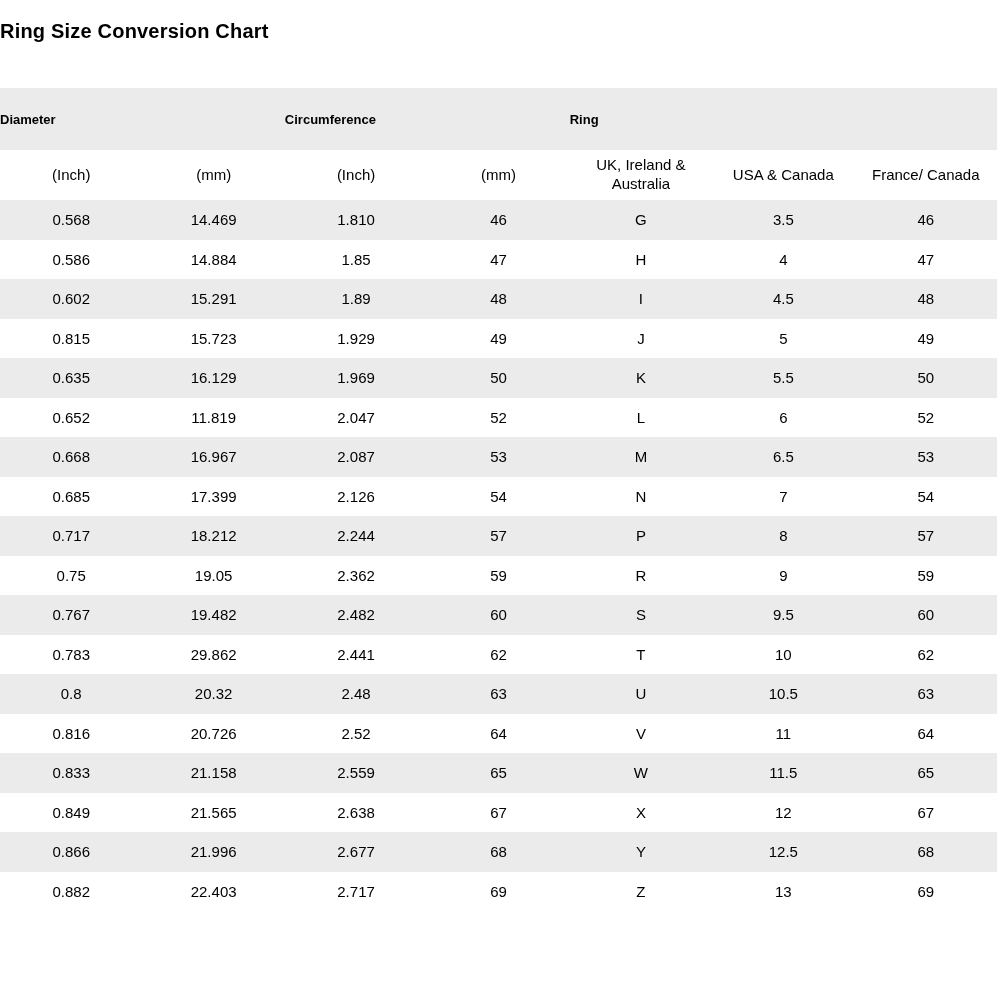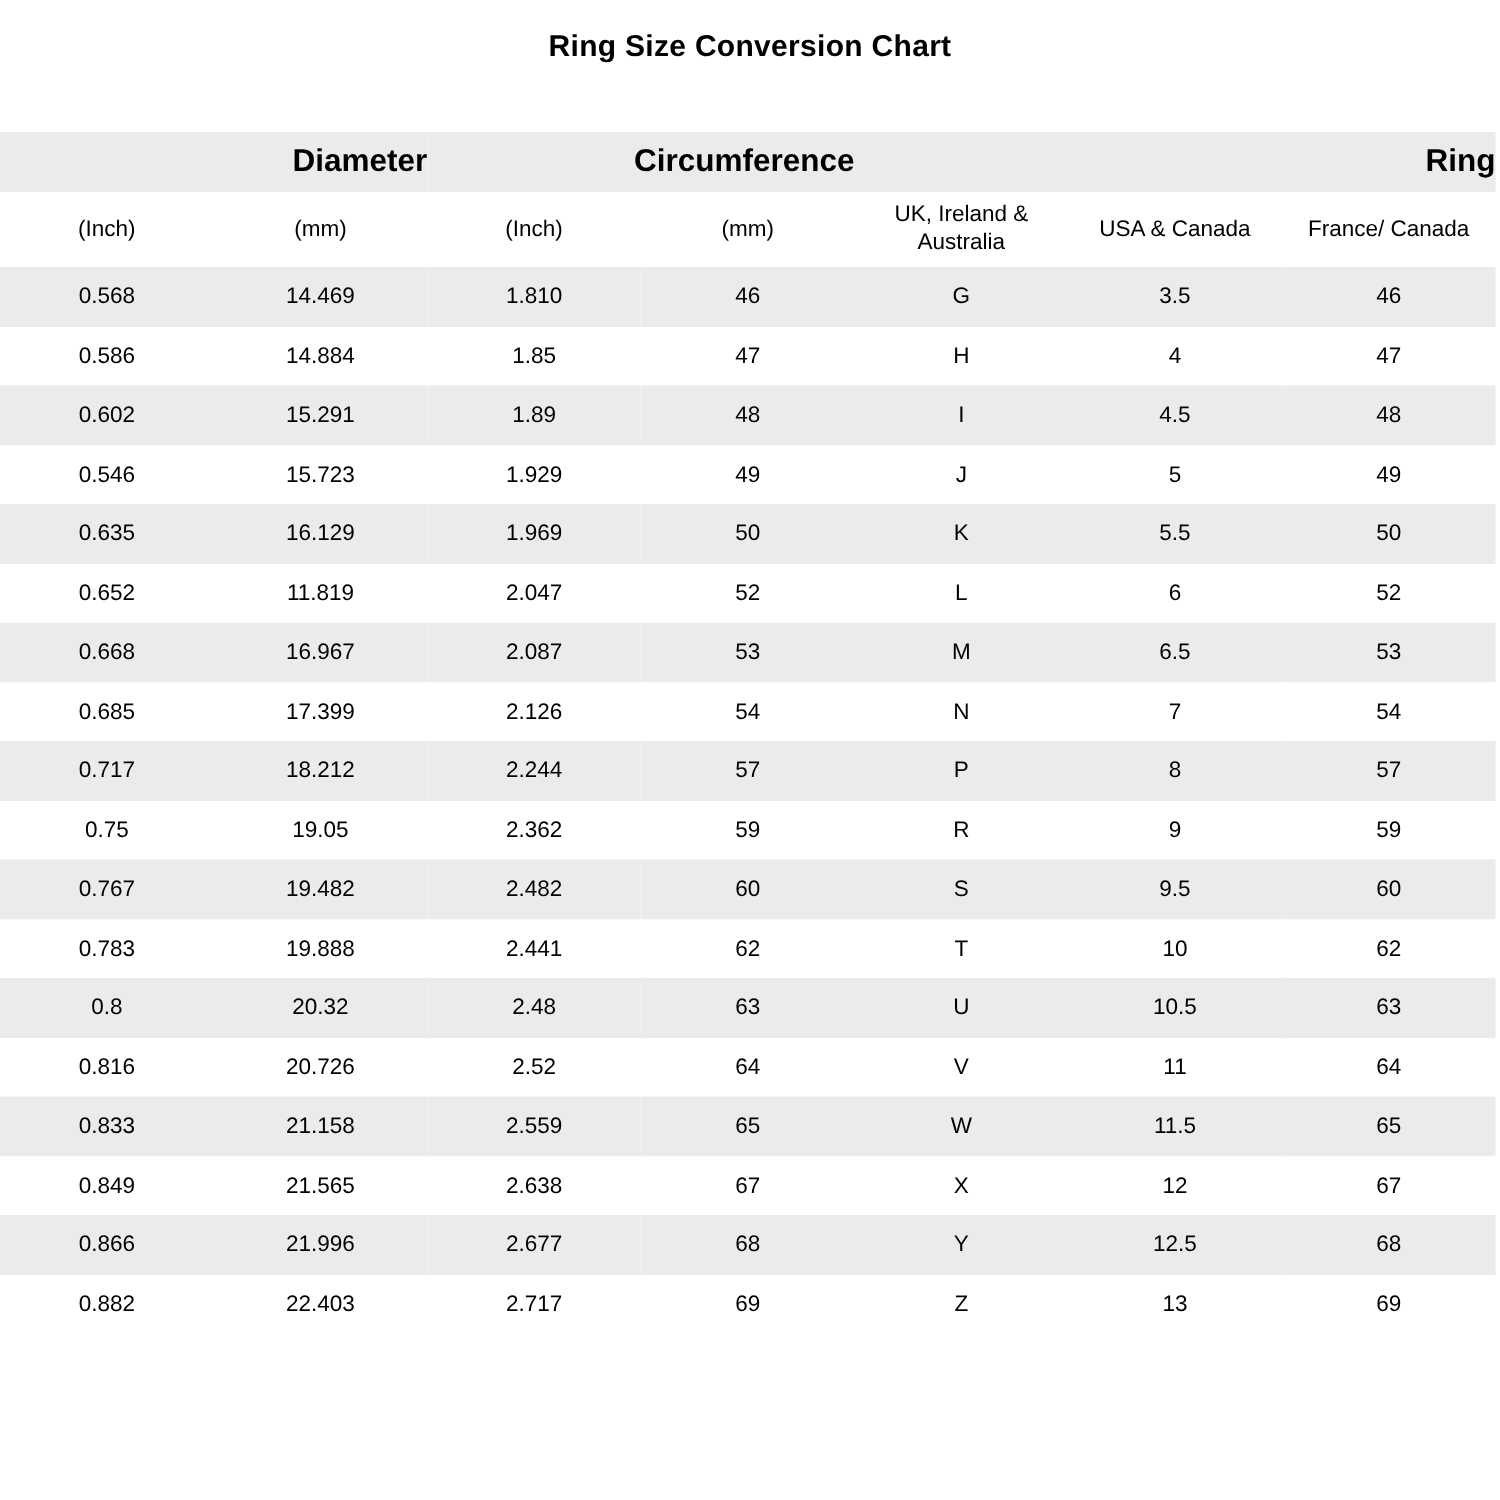--- a/index.html
+++ b/index.html
@@ -9,38 +9,37 @@
     width: 1000px; height: 1000px;
     background: var(--bg);
     font-family: "Liberation Sans", sans-serif;
     color: var(--text);
     overflow: hidden;
   }
   .page-title {
     margin: 0;
     padding-top: 20px;
     height: 42px;
-    text-align: center;
     font-size: 20px;
     font-weight: bold;
     letter-spacing: 0.2px;
   }
   table.ring-table {
     margin-top: 46px;
     width: 997px;
     border-collapse: collapse;
     table-layout: fixed;
   }
   table.ring-table col { width: 14.2857%; }
   thead tr.group-row th {
     background: var(--stripe);
-    height: 40px;
-    font-size: 21px;
+    height: 62px;
+    font-size: 13px;
     font-weight: bold;
-    text-align: right;
+    text-align: left;
     vertical-align: middle;
     padding: 0;
   }
   thead tr.subheader-row th {
     background: var(--bg);
     height: 50px;
     font-size: 15px;
     font-weight: normal;
     text-align: center;
     vertical-align: middle;
@@ -111,21 +110,21 @@
       <tr>
         <td>0.602</td>
         <td>15.291</td>
         <td>1.89</td>
         <td>48</td>
         <td>I</td>
         <td>4.5</td>
         <td>48</td>
       </tr>
       <tr>
-        <td>0.546</td>
+        <td>0.815</td>
         <td>15.723</td>
         <td>1.929</td>
         <td>49</td>
         <td>J</td>
         <td>5</td>
         <td>49</td>
       </tr>
       <tr>
         <td>0.635</td>
         <td>16.129</td>
@@ -184,21 +183,21 @@
         <td>0.767</td>
         <td>19.482</td>
         <td>2.482</td>
         <td>60</td>
         <td>S</td>
         <td>9.5</td>
         <td>60</td>
       </tr>
       <tr>
         <td>0.783</td>
-        <td>19.888</td>
+        <td>29.862</td>
         <td>2.441</td>
         <td>62</td>
         <td>T</td>
         <td>10</td>
         <td>62</td>
       </tr>
       <tr>
         <td>0.8</td>
         <td>20.32</td>
         <td>2.48</td>

